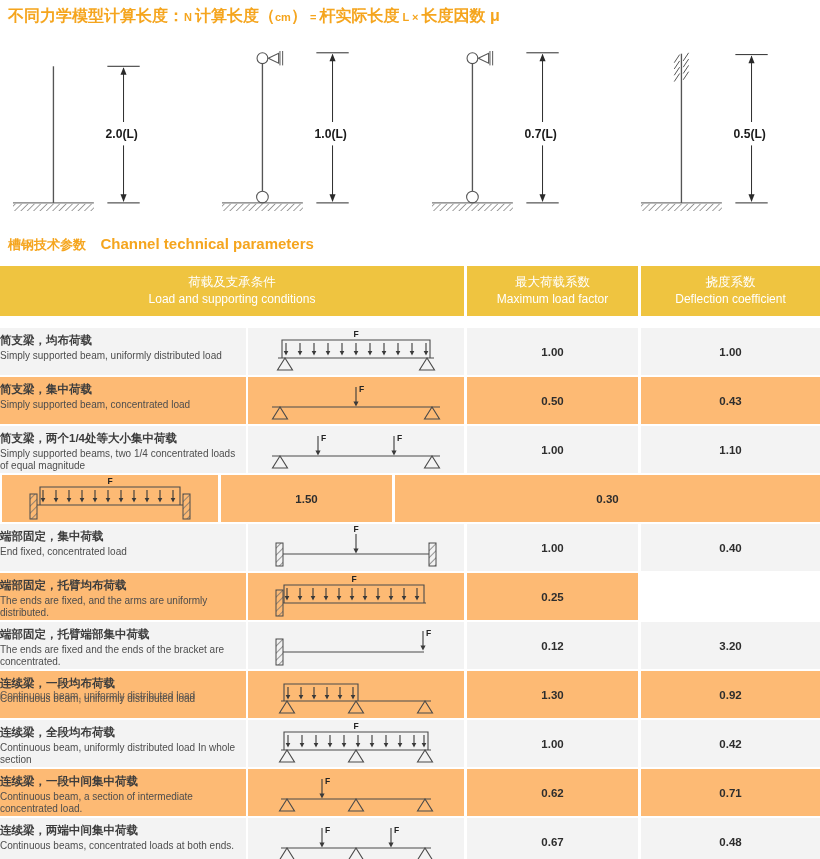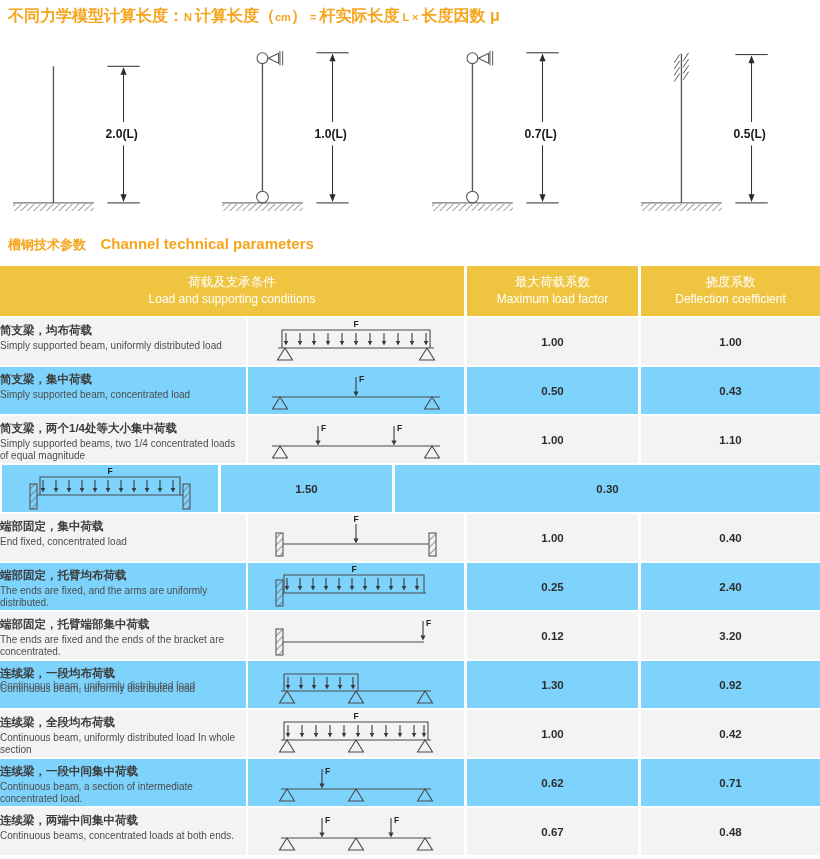--- a/index.html
+++ b/index.html
@@ -21,31 +21,31 @@
   .dim{stroke:#2a2a2a;stroke-width:1.1;fill:none;}
   .dimf{fill:#2a2a2a;stroke:none;}
   .sym{fill:#fff;stroke:#555;stroke-width:1.2;}
   .mlabel{font:600 13.5px "Liberation Sans",sans-serif;fill:#1a1a1a;}
   
   .section-heading{margin:6px 0 0 8px;height:24px;color:#F5A51E;}
   .section-heading .zh{font-size:13px;font-weight:bold;margin-right:10px;}
   .section-heading .en{font-size:15px;font-weight:600;}
   
   .table{margin-top:7px;}
-  .thead{display:flex;height:50px;margin-bottom:2px;border-radius:9px;}
+  .thead{display:flex;height:50px;margin-bottom:12px;border-radius:9px;}
   .th{background:#EFC440;color:#fff;display:flex;flex-direction:column;
       align-items:center;justify-content:center;line-height:1.45;}
   .th .zh{font-size:12.5px;}
   .th .en{font-size:12px;}
   .th1{width:464px;}
   .th2{width:171px;margin-left:3px;}
   .th3{flex:1;margin-left:3px;}
   .row{display:flex;height:47px;margin-bottom:2px;}
   .row.light>div{background:#F3F3F3;}
-  .row.dark >div{background:#7dd3fc;}
+  .row.dark >div{background:#fdba74;}
   .c-label{width:246px;box-sizing:border-box;padding:5px 4px 0 0;overflow:hidden;}
   .c-label .zh{font-size:11.5px;font-weight:bold;color:#3c3c3c;margin-bottom:2px;}
   .c-label .en{font-size:10px;color:#4d4d4d;line-height:1.22;}
   .c-diag{width:216px;margin-left:2px;display:flex;align-items:center;justify-content:center;}
   .c-val{display:flex;align-items:center;justify-content:center;
          font-size:11.5px;font-weight:600;color:#2d2d2d;}
   .v1{width:171px;margin-left:3px;}
   .v2{flex:1;margin-left:3px;}
   
   .diag .s{stroke:#4a4a4a;stroke-width:1.1;fill:none;}
@@ -311,21 +311,20 @@
           <use href="#ar" x="109" y="14"></use>
           <use href="#ar" x="122" y="14"></use>
           <use href="#ar" x="135" y="14"></use>
           <use href="#ar" x="148" y="14"></use>
           <use href="#ar" x="161" y="14"></use>
         <line class="s" x1="27" y1="29" x2="170" y2="29"></line>
         <rect class="fx" x="20" y="16" width="7" height="26"></rect>
       </svg>
     </div>
     <div class="c-val v1">0.25</div>
-    <div class="c-val v2">2.40</div>
   </div>
 
   <div class="row light">
     <div class="c-label">
       <div class="zh">端部固定，托臂端部集中荷载</div>
       <div class="en">The ends are fixed and the ends of the bracket are concentrated.</div>
     </div>
     <div class="c-diag">
       <svg class="diag" width="200" height="46" viewBox="0 0 200 46">
         <text x="170" y="13">F</text>

